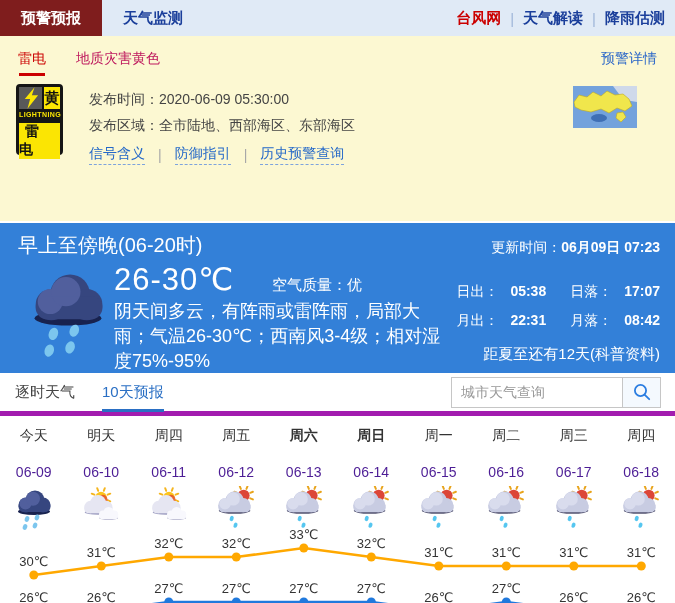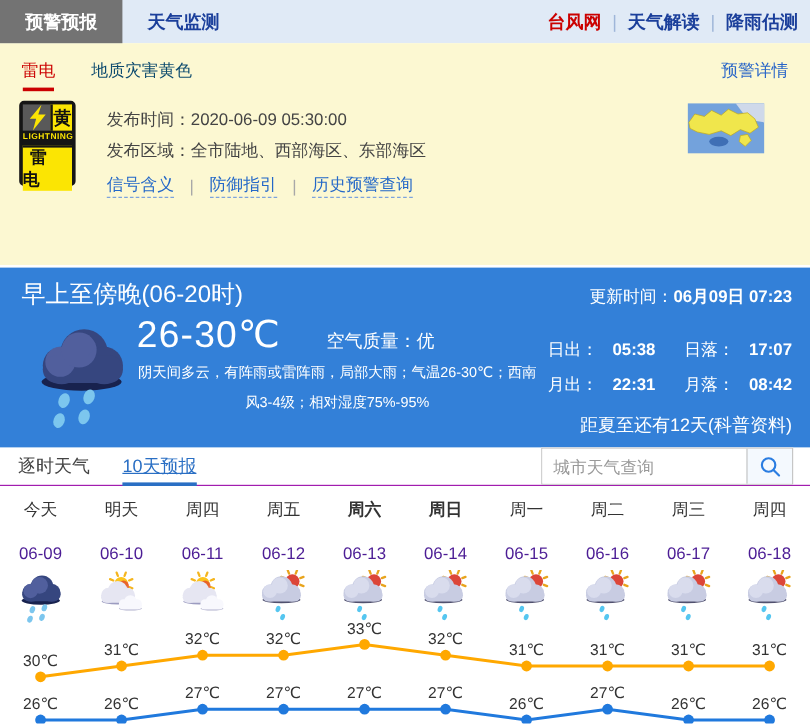--- a/index.html
+++ b/index.html
@@ -4,30 +4,30 @@
 <style>
   * { margin:0; padding:0; box-sizing:border-box; }
   html,body { width:675px; height:603px; }
   body {
     font-family:"Liberation Sans","DejaVu Sans",sans-serif;
     background:#fff; overflow:hidden; color:#333;
   }
   
   .top-nav { height:36px; background:#e0eaf6; display:flex; align-items:stretch; }
   .nav-tab { padding:0 21px; display:flex; align-items:center; font-size:15px; font-weight:bold; color:#1b3f9b; cursor:pointer; }
-  .nav-tab.active { background:#737373; color:#fff; }
+  .nav-tab.active { background:#7f1d1d; color:#fff; }
   .nav-right { margin-left:auto; display:flex; align-items:center; padding-right:10px; font-size:15px; font-weight:bold; }
   .nav-link { color:#1b3f9b; cursor:pointer; }
   .nav-link.red { color:#cb0000; }
   .nav-sep { color:#9fb6d9; font-weight:normal; margin:0 9px; }
   .gap2 { height:2px; background:#fff; }
   
   .warning { height:185px; background:#fcf8d2; }
   .warn-tabs { display:flex; align-items:center; height:46px; padding:0 18px; }
-  .warn-tab { font-size:14px; color:#0c4a6e; margin-right:30px; position:relative; height:100%; display:flex; align-items:center; cursor:pointer; }
+  .warn-tab { font-size:14px; color:#be185d; margin-right:30px; position:relative; height:100%; display:flex; align-items:center; cursor:pointer; }
   .warn-tab.active { color:#cb0000; }
   .warn-tab.active::after { content:""; position:absolute; left:1px; right:1px; bottom:6px; height:3px; background:#cb0000; }
   .warn-detail { margin-left:auto; color:#2a66c8; font-size:14px; cursor:pointer; }
   .warn-body { display:flex; padding:2px 14px 0 16px; position:relative; }
   .sign { width:47px; height:71px; border:3px solid #151515; background:#151515; border-radius:4px; display:flex; flex-direction:column; flex:none; }
   .sign-top { display:flex; height:29px; }
   .sign-bolt-cell { width:23px; background:#595959; display:flex; align-items:center; justify-content:center; }
   .sign-badge { flex:1; background:#fbe503; color:#111; font-weight:bold; font-size:15px; display:flex; align-items:center; justify-content:center; border-left:2px solid #151515; }
   .sign-mid { height:12px; background:#151515; color:#fbe503; font-size:7px; font-weight:bold; text-align:center; line-height:12px; letter-spacing:.4px; }
   .sign-bottom { flex:1; background:#fbe503; color:#111; font-weight:bold; font-size:14px; display:flex; align-items:center; justify-content:center; letter-spacing:6px; text-indent:6px; border-top:2px solid #151515; }
@@ -42,28 +42,28 @@
   .cur-header { display:flex; justify-content:space-between; align-items:baseline; padding:9px 15px 0 18px; }
   .cur-period { font-size:20px; }
   .cur-update { font-size:14px; }
   .cur-update b { font-weight:bold; }
   .cur-body { display:flex; padding:0 15px 0 22px; }
   .hero-icon { margin-top:6px; flex:none; }
   .cur-main { width:334px; }
   .temp-row { display:flex; align-items:baseline; margin-top:2px; }
   .temp-range { font-size:31px; letter-spacing:1px; }
   .aqi { font-size:15px; margin-left:38px; }
-  .cur-desc { font-size:12px; line-height:25px; margin-top:1px;text-align:center; }
+  .cur-desc { font-size:18px; line-height:25px; margin-top:1px; }
   .cur-stats { margin-left:auto; padding-top:24px; font-size:14px; display:grid; grid-template-columns:auto auto; gap:11px 24px; align-content:start; }
   .stat span.v { font-weight:bold;margin-left:12px; }
   .solar-note { position:absolute; right:15px; bottom:9px; font-size:15px; }
   
-  .tabs-row { height:32px; display:flex; align-items:flex-end; border-bottom:1px solid #a21caf; padding:0 14px 0 15px; position:relative; background:#fff; }
+  .tabs-row { height:43px; display:flex; align-items:center; border-bottom:5px solid #a21caf; padding:0 14px 0 15px; position:relative; background:#fff; }
   .fc-tab { font-size:15px; color:#444; margin-right:27px; height:100%; display:flex; align-items:center; position:relative; cursor:pointer; }
-  .fc-tab.active { color:#2a6fc4;text-decoration:underline; }
+  .fc-tab.active { color:#2a6fc4; }
   .fc-tab.active::after { content:""; position:absolute; left:0; right:0; bottom:-1px; height:3px; background:#2a6fc4; }
   .search-box { margin-left:auto; display:flex; height:31px; border:1px solid #c6c6c6; background:#fff; }
   .search-input { width:170px; border:none; outline:none; padding:0 9px; font-size:14px; color:#333; font-family:inherit; }
   .search-input::placeholder { color:#999; }
   .search-btn { width:38px; border:none; border-left:1px solid #c6c6c6; background:#f4f9fe; display:flex; align-items:center; justify-content:center; cursor:pointer; }
   
   .forecast { position:relative; height:217px; background:#fff; }
   .cols { display:flex; }
   .col { width:67.5px; text-align:center; }
   .col .day { margin-top:11px; font-size:14px; color:#333; height:18px; }

